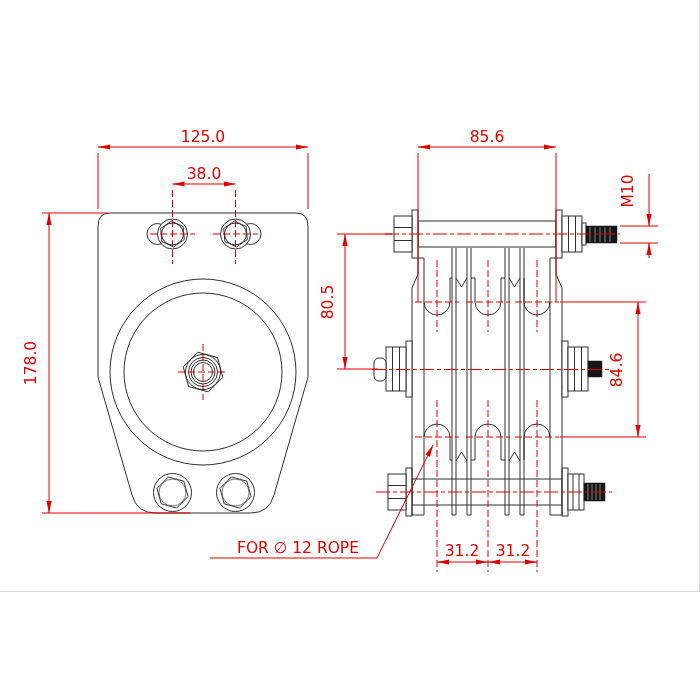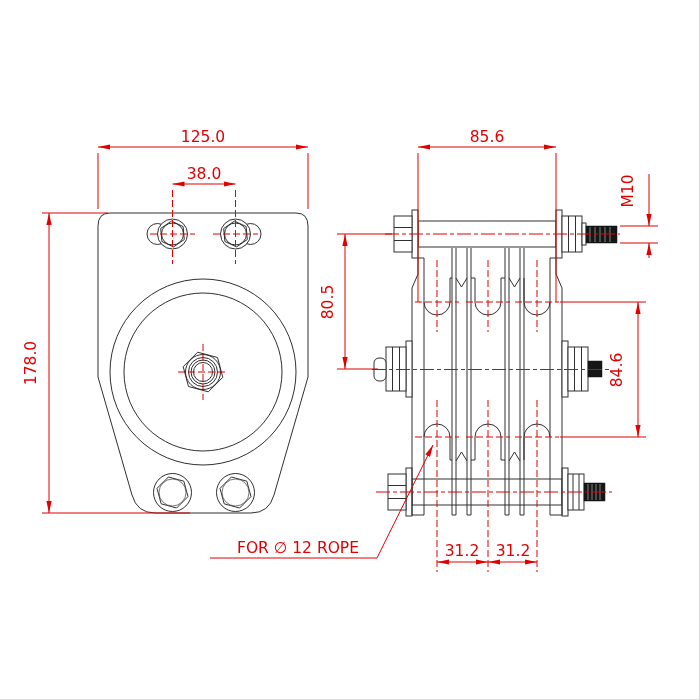--- a/index.html
+++ b/index.html
@@ -1,16 +1,16 @@
 <!DOCTYPE html>
 <html><head>
 <meta charset="utf-8">
 <style>
   html,body{margin:0;padding:0;background:#fff;}
-  #page{width:700px;height:700px;background:#fff;position:relative;
+  #page{width:700px;height:592px;background:#fff;position:relative;
         border-right:1px solid #d9d9d9;border-bottom:1px solid #d9d9d9;
         box-sizing:border-box;overflow:hidden;}
   svg{display:block;}
   .blk{stroke:#303030;stroke-width:1;fill:none;stroke-linecap:butt;stroke-linejoin:round;}
   .blkf{stroke:#303030;stroke-width:1;fill:#ffffff;}
   .thin{stroke:#565656;stroke-width:.8;fill:none;}
   .red{stroke:#e10000;stroke-width:1;fill:none;}
   .redd{stroke:#e10000;stroke-width:1;fill:none;stroke-dasharray:7 3;}
   .redcl{stroke:#e10000;stroke-width:1;fill:none;stroke-dasharray:14 3 4 3;}
   .dim{font:15.5px "DejaVu Sans","Liberation Sans",sans-serif;fill:#e10000;}

